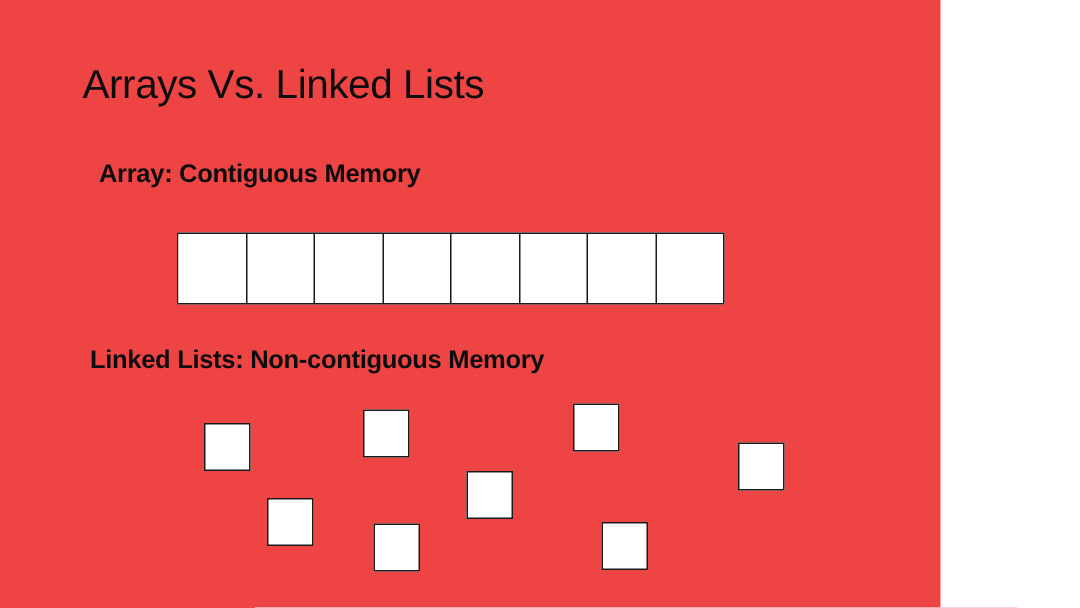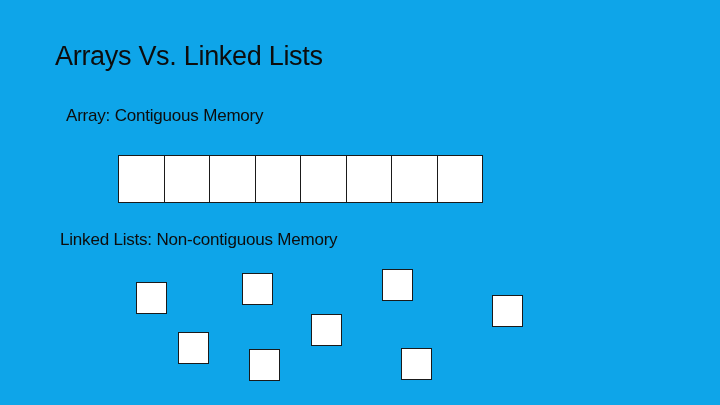--- a/index.html
+++ b/index.html
@@ -2,42 +2,42 @@
 <html><head>
 <meta charset="utf-8">
 <style>
   html, body {
     margin: 0;
     padding: 0;
     background: #ffffff;
   }
   .slide {
     position: relative;
-    width: 720px;
+    width: 627px;
     height: 405px;
-    background: #0ea5e9;
+    background: #ef4444;
     overflow: hidden;
     font-family: "Liberation Sans", sans-serif;
     color: #0d0d0d;
   }
   .title {
     position: absolute;
     left: 55px;
     top: 41px;
     margin: 0;
     font-size: 27px;
     font-weight: 500;
     letter-spacing: -0.3px;
     color: #0d0d0d;
     white-space: nowrap;
   }
   .section-label {
     position: absolute;
     font-size: 17px;
-    font-weight: 400;
+    font-weight: 700;
     letter-spacing: -0.2px;
     color: #0d0d0d;
     white-space: nowrap;
   }
   .array-label {
     left: 66px;
     top: 106px;
   }
   .ll-label {
     left: 43px;

